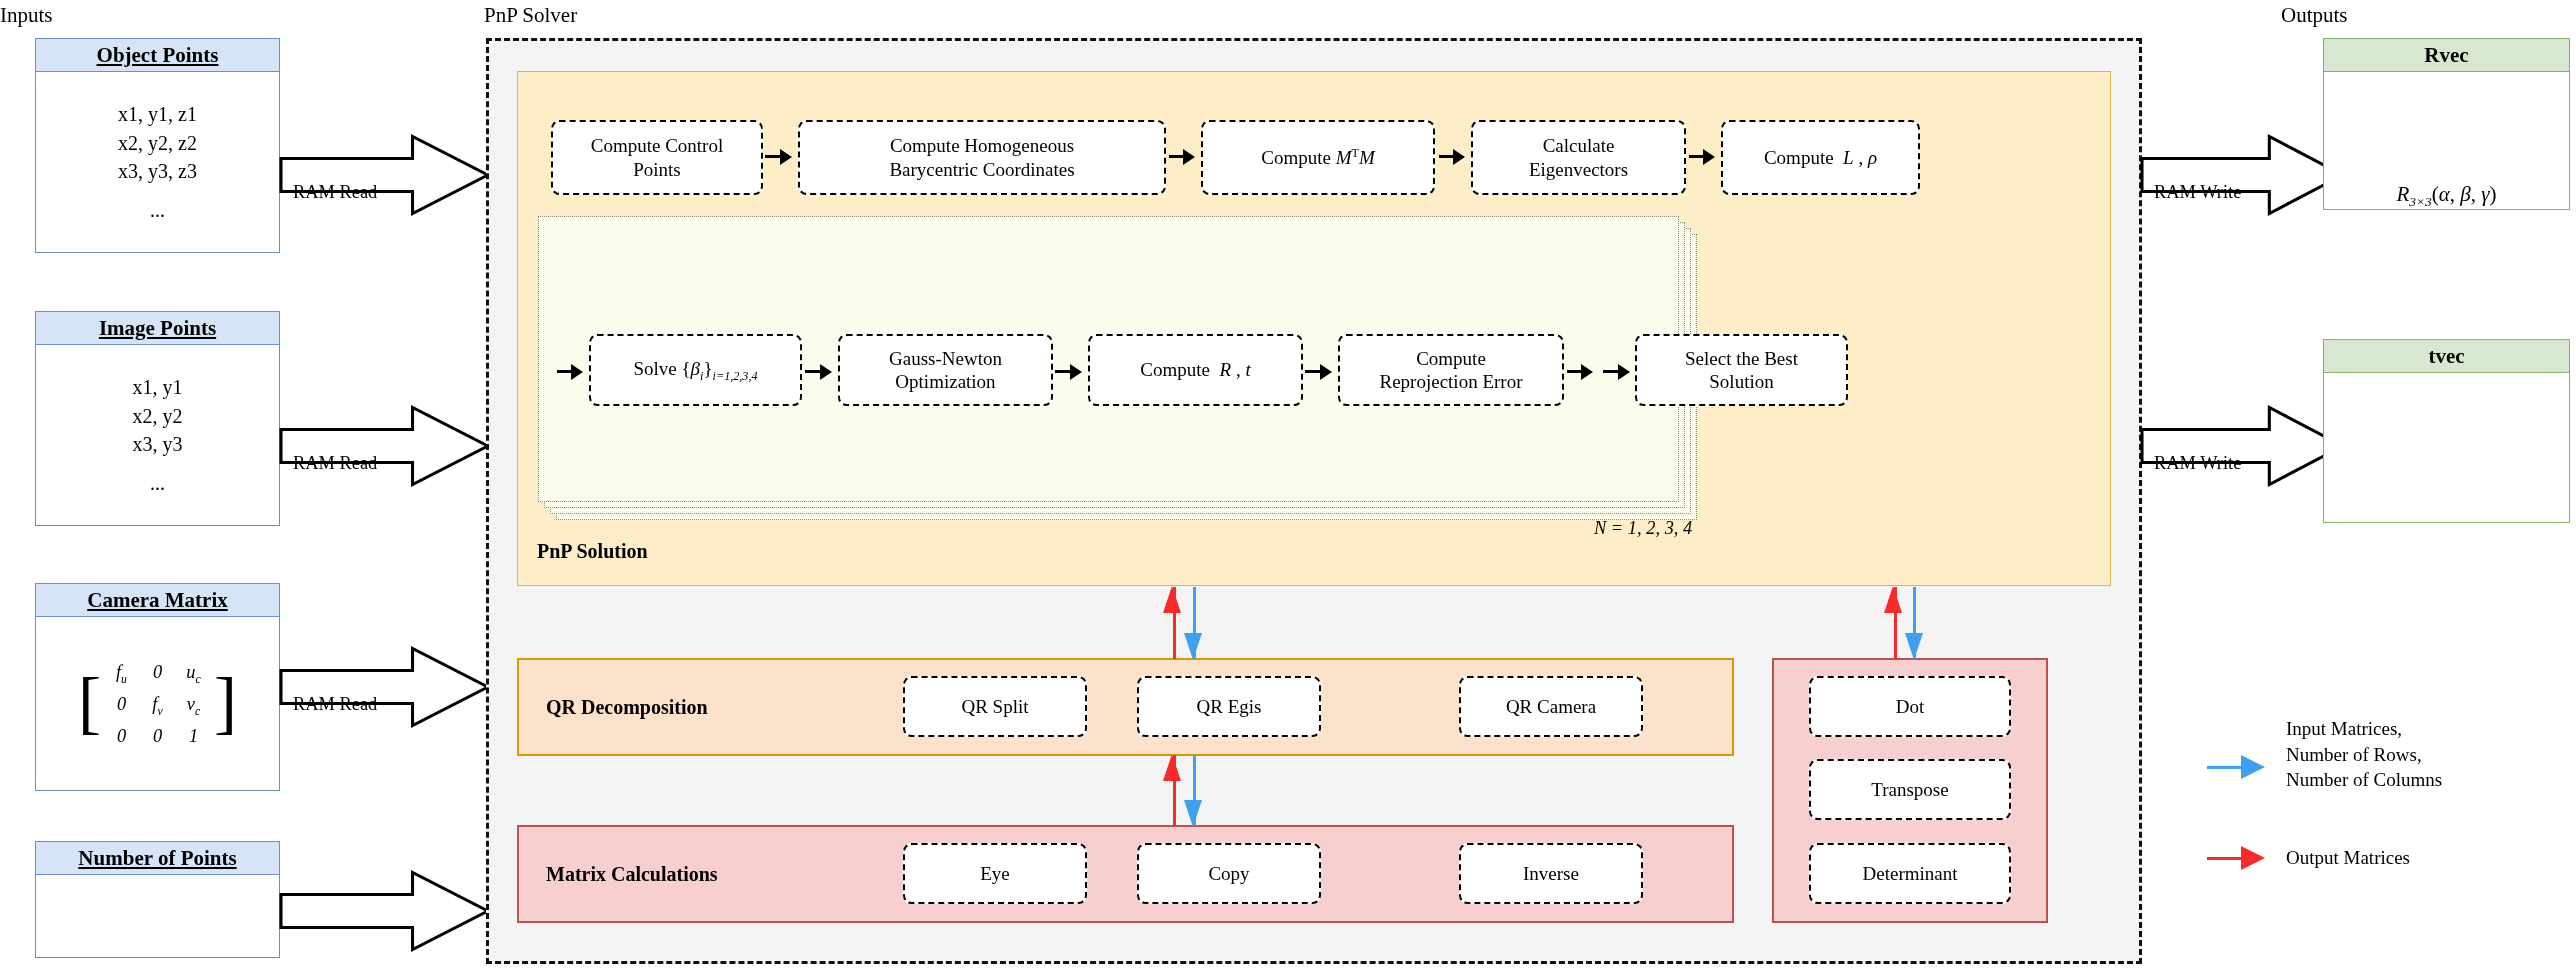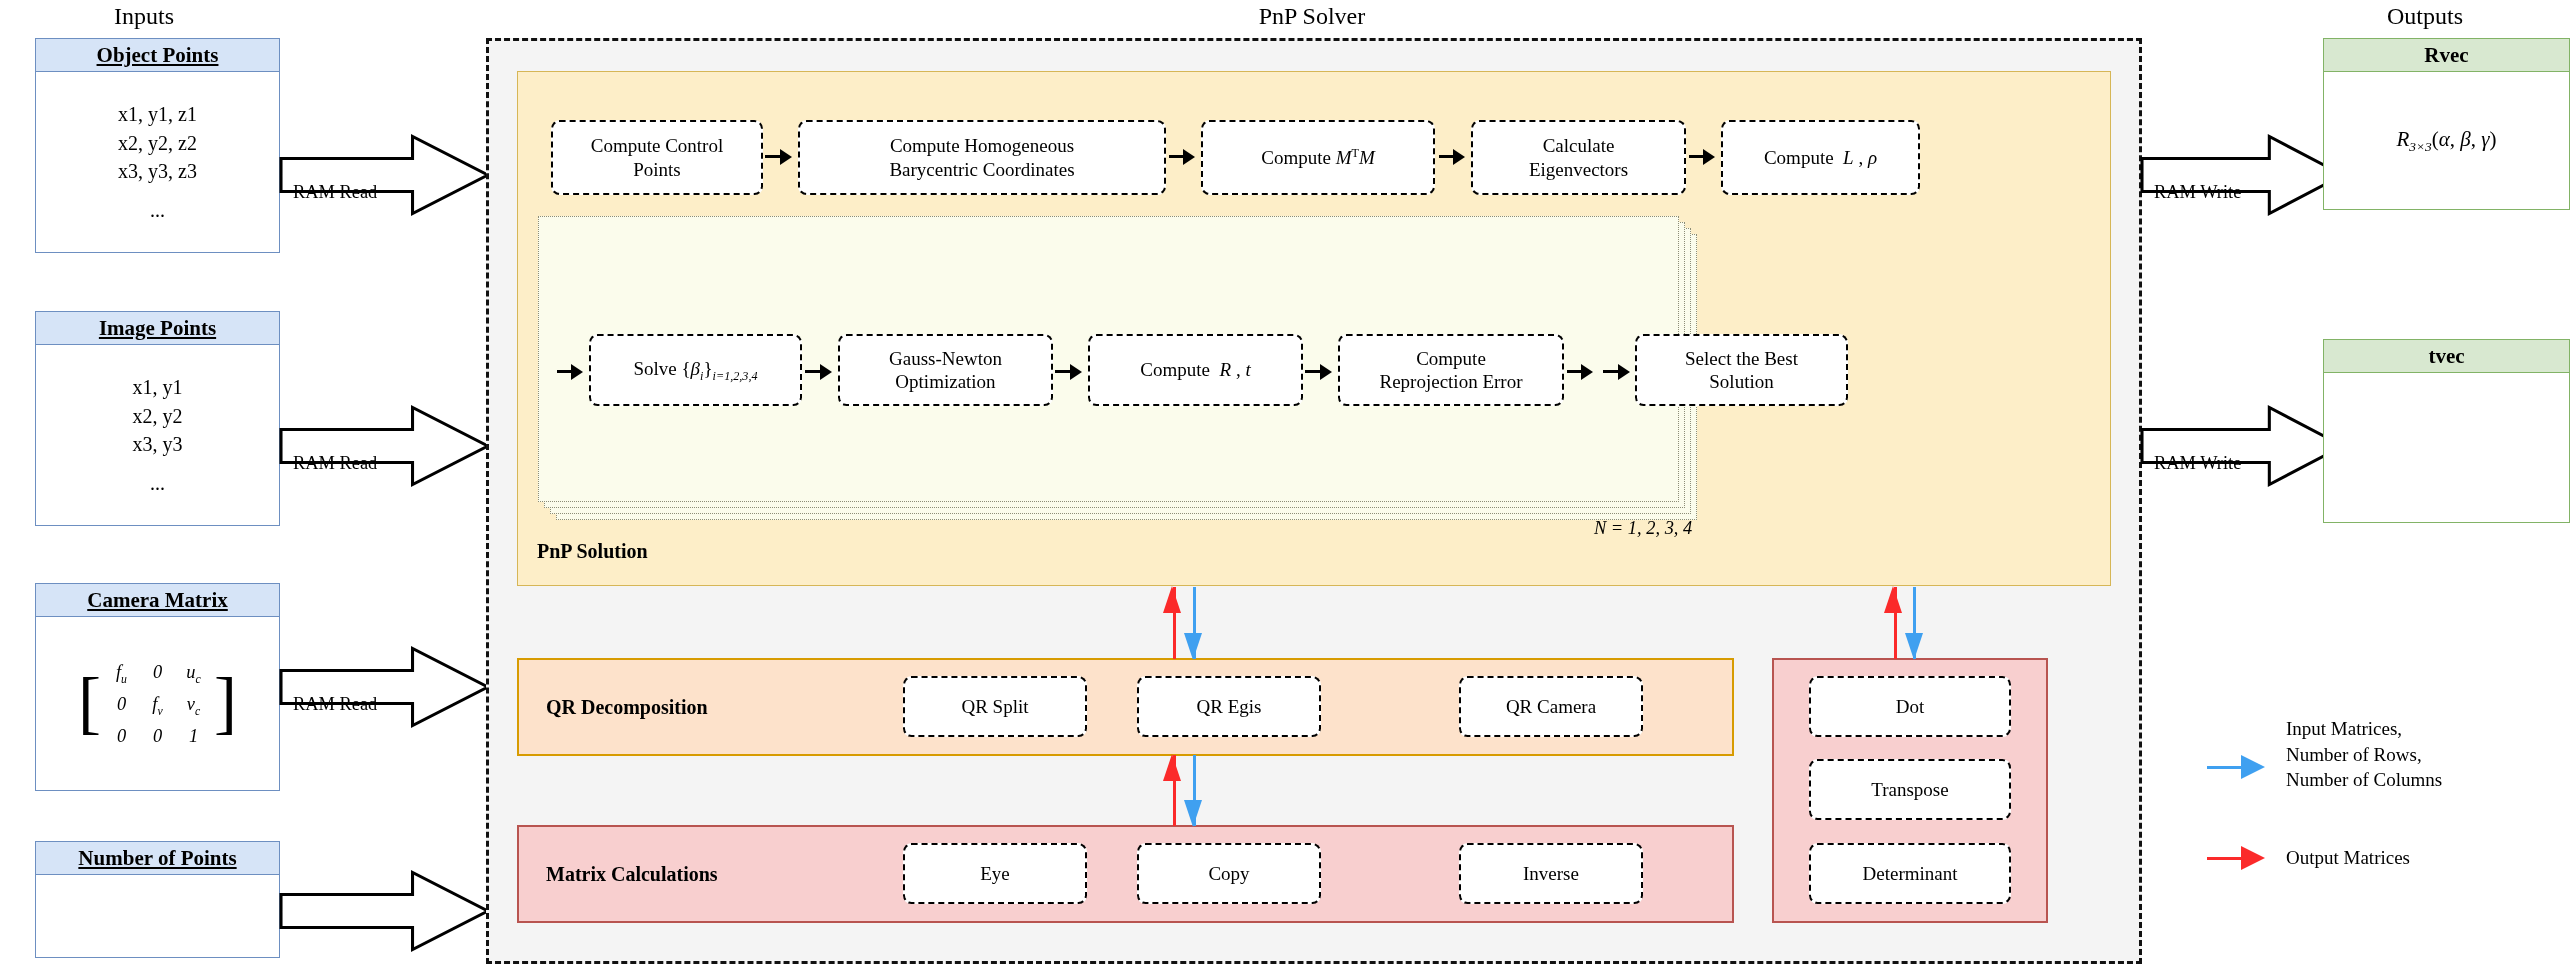--- a/index.html
+++ b/index.html
@@ -1,34 +1,34 @@
 <!DOCTYPE html>
 <html style="font-size:9.8px"><head>
 <meta charset="utf-8">
 <style>
   html,body{margin:0;padding:0;background:#ffffff;}
   body{width:2576px;height:980px;position:relative;
        font-family:"Liberation Serif","DejaVu Serif",serif;color:#000;}
   .abs{position:absolute;box-sizing:border-box;}
 
   
-  .caption{font-size:24px;text-align:center;}
+  .caption{font-size:21px;}
 
   
   .iocard{border:1.8px solid #6d8fc1;background:#fff;}
   .iocard .hd{background:#d6e4f7;border-bottom:1.8px solid #6d8fc1;
               font-weight:bold;font-size:21px;text-align:center;
               display:flex;align-items:center;justify-content:center;text-decoration:underline;}
   .iocard .bd{display:flex;flex-direction:column;align-items:center;
               justify-content:center;font-size:20px;line-height:1.42;height:calc(100% - 32px);}
   .outcard{border:1.8px solid #82b366;background:#fff;}
   .outcard .hd{background:#d8e8d0;border-bottom:1.8px solid #82b366;
                font-weight:bold;font-size:21px;text-align:center;
                display:flex;align-items:center;justify-content:center;}
-  .outcard .bd{display:flex;align-items:center;justify-content:center;
+  .outcard .bd{display:flex;align-items:flex-end;justify-content:center;
                font-size:21px;height:calc(100% - 32px);}
 
   
   .mtx{display:inline-flex;align-items:center;font-size:18.4px;}
   .brk{font-size:69px;line-height:0.74;font-family:"Liberation Serif",serif;}
   .mgrid{display:grid;grid-template-columns:repeat(3,36px);
          row-gap:2.5px;text-align:center;font-style:italic;padding:0 2.5px;}
   .mgrid i{font-style:italic;}
   sub{font-size:0.64em;font-style:italic;}
   sup{font-size:0.64em;}

